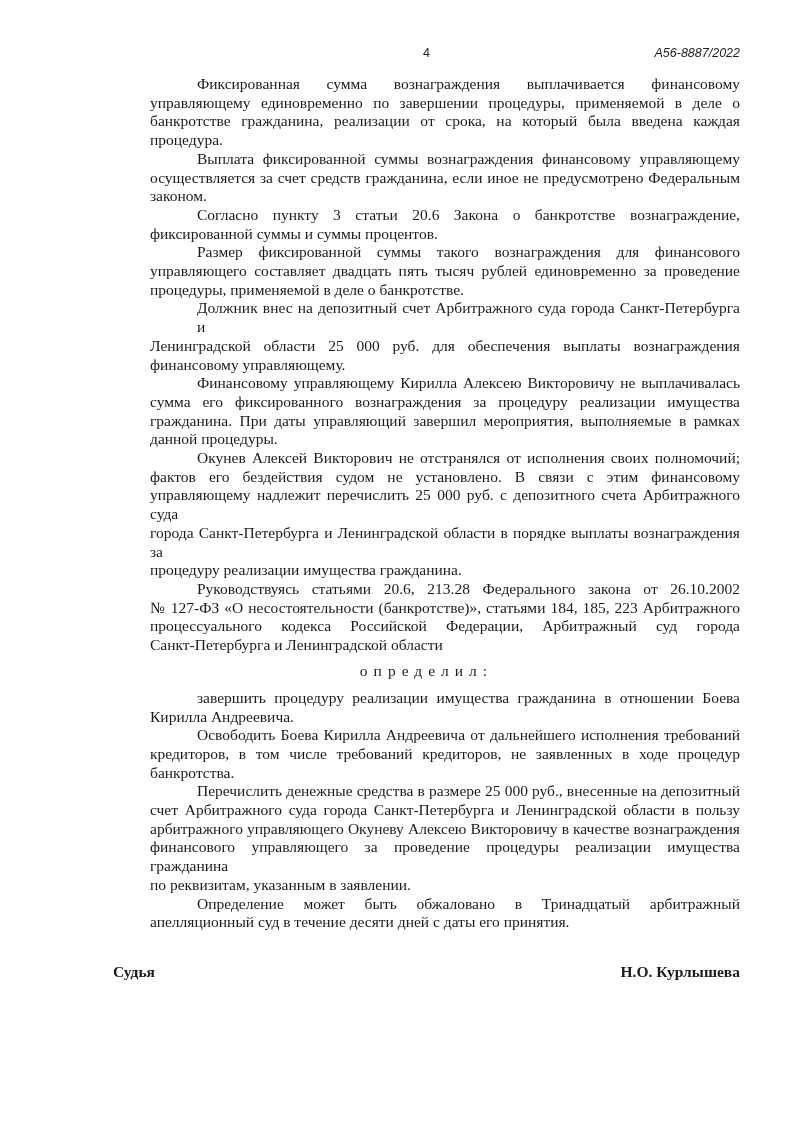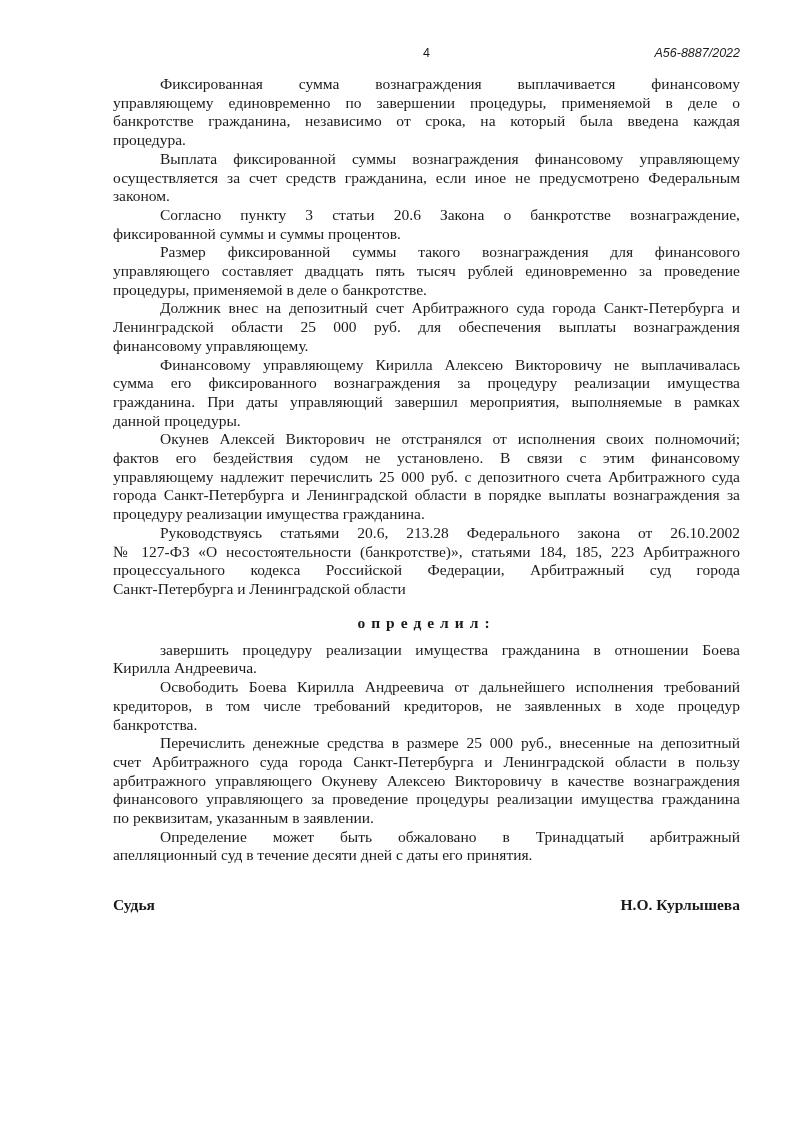--- a/index.html
+++ b/index.html
@@ -40,28 +40,29 @@
     left: 113px;
     width: 627px;
     font-size: 15.5px;
     line-height: 18.7px;
   }
   .para { margin: 0; padding: 0; }
   .ln {
     display: block;
     text-align: justify;
     text-align-last: justify;
+    margin-left: 37px;
   }
   .la { text-align-last: left; }
   .fi { padding-left: 47px; }
   .ruling-heading {
     display: block;
-    margin: 14px 0 9px 0;
+    margin: 6px 0 9px 0;
     text-align-last: center;
-    font-weight: bold;
+    font-weight: normal;
     letter-spacing: 6px;
     line-height: 19px;
   }
   .signature {
     display: flex;
     justify-content: space-between;
     margin-top: 30px;
     font-weight: bold;
     line-height: 19px;
   }
@@ -74,21 +75,21 @@
   <div class="header">
     <span class="page-num">4</span>
     <span class="case-num">А56-8887/2022</span>
   </div>
 
   <div class="content">
 
     <p class="para">
       <span class="ln fi">Фиксированная сумма вознаграждения выплачивается финансовому</span>
       <span class="ln">управляющему единовременно по завершении процедуры, применяемой в деле о</span>
-      <span class="ln">банкротстве гражданина, независимо от срока, на который была введена каждая</span>
+      <span class="ln">банкротстве гражданина, реализации от срока, на который была введена каждая</span>
       <span class="ln la">процедура.</span>
     </p>
 
     <p class="para">
       <span class="ln fi">Выплата фиксированной суммы вознаграждения финансовому управляющему</span>
       <span class="ln">осуществляется за счет средств гражданина, если иное не предусмотрено Федеральным</span>
       <span class="ln la">законом.</span>
     </p>
 
     <p class="para">

